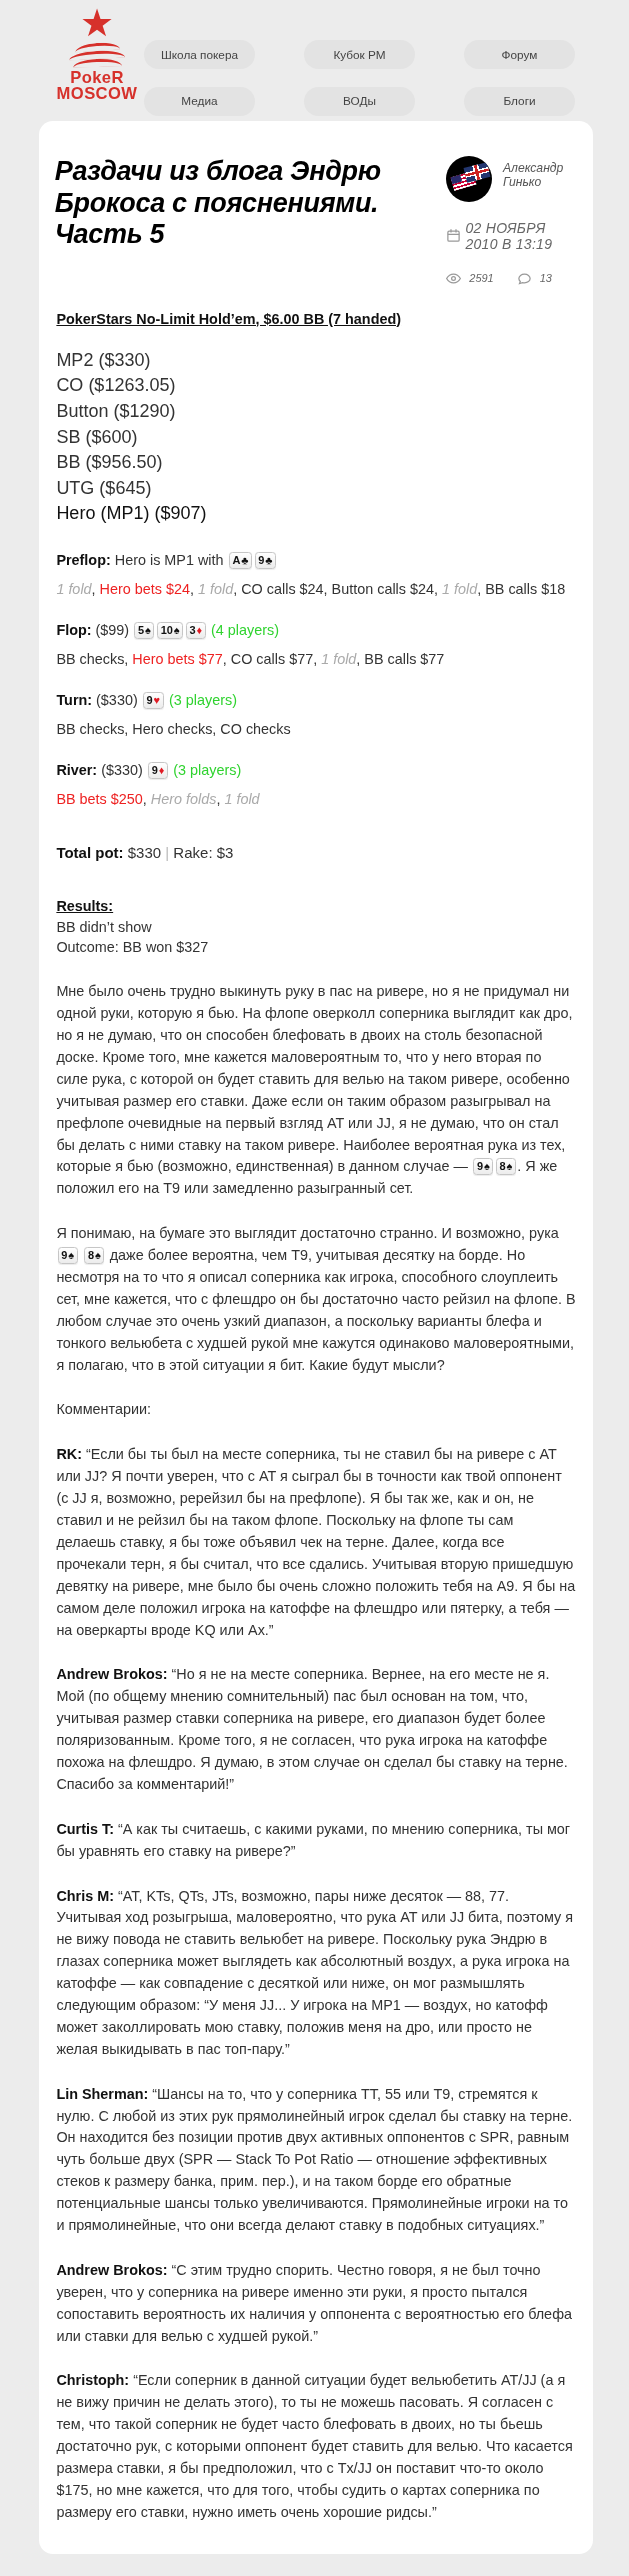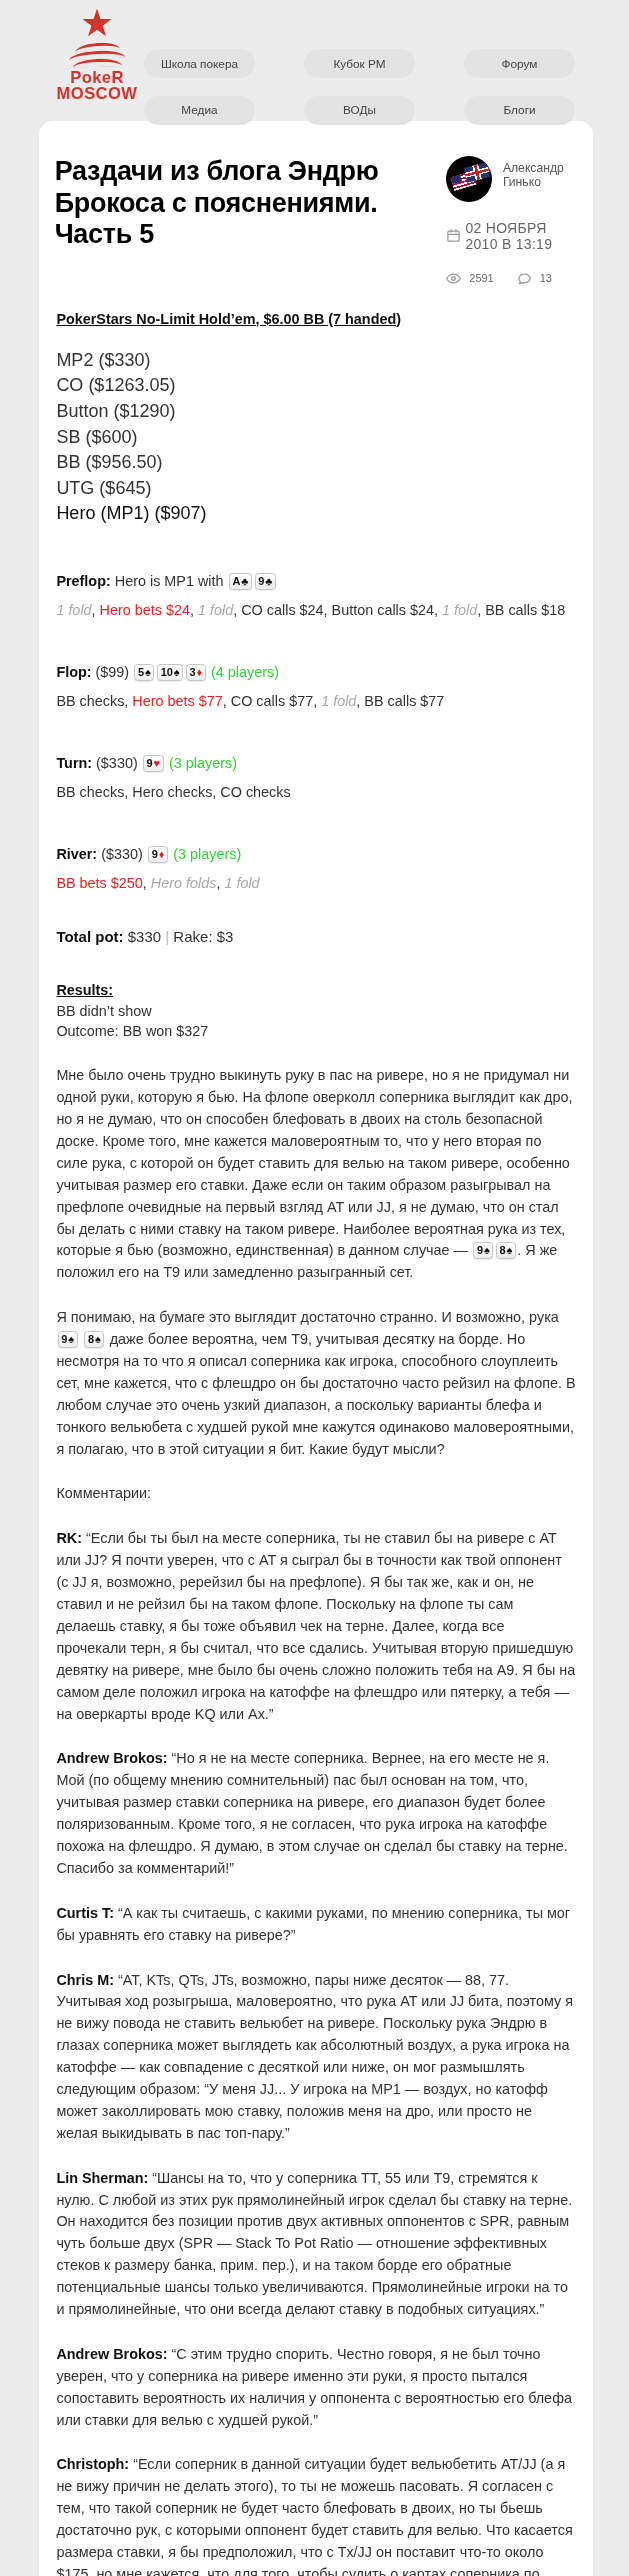--- a/index.html
+++ b/index.html
@@ -9,28 +9,28 @@
   
   .site-header{position:relative;height:121px;}
   .logo{position:absolute;left:48px;top:5.2px;width:98px;text-align:center;color:#d6312b;cursor:pointer;}
   .logo-star{font-size:38px;line-height:.95;color:#d6312b;}
   .logo-arcs{width:61px;margin:1.7px auto 2.6px;}
   .logo-arcs .arc{border-top:3.1px solid #d6312b;border-radius:50% 50% 0 0/100% 100% 0 0;height:5.2px;margin:0 auto;}
   .arc1{width:45px;transform:rotate(-4deg);}
   .arc2{width:56px;transform:rotate(-3deg);}
   .arc3{width:49px;transform:rotate(-2deg);}
   .logo-word{font-weight:bold;font-size:16.6px;line-height:.98;letter-spacing:0.4px;}
-  .nav{position:absolute;left:144px;top:49px;display:grid;grid-template-columns:repeat(3,111px);gap:17.5px 49px;}
+  .nav{position:absolute;left:144px;top:40px;display:grid;grid-template-columns:repeat(3,111px);gap:17.5px 49px;}
   .nav-pill{height:29px;border-radius:15px;background:#e3e3e3;display:flex;align-items:center;justify-content:center;
     font-size:11.8px;color:#444;cursor:pointer;white-space:nowrap;}
 
   
   .card{margin-left:39px;width:554px;background:#fff;border-radius:14px;box-sizing:border-box;
     padding:35px 15.7px 30px 15.7px;}
-  .head-row{display:flex;}
+  .head-row{display:flex;font-style:italic;}
   .page-title{width:390px;font-size:27px;font-weight:900;line-height:1.17;color:#000;letter-spacing:-0.3px;}
   .meta{flex:1;padding-left:1.7px;}
   .meta-author{display:flex;}
   .avatar{width:46px;height:46px;border-radius:50%;background:#000;position:relative;overflow:hidden;flex:0 0 46px;}
   .flag-us{position:absolute;left:5.2px;top:17.5px;width:23px;height:14px;transform:rotate(-16deg);
     background:repeating-linear-gradient(to bottom,#c03 0 1.7px,#fff 1.7px 3.5px);}
   .flag-us:before{content:"";position:absolute;left:0;top:0;width:9.6px;height:7px;background:#2a2a6a;}
   .flag-uk{position:absolute;right:3.5px;top:8.7px;width:23.6px;height:15px;transform:rotate(-14deg);
     background-color:#23366f;
     background-image:
@@ -48,21 +48,21 @@
 
   
   .content{padding:0 1.7px;}
   .para{font-size:14.4px;line-height:1.52;color:#333;margin:23px 0 0 0;}
   .intro{margin-top:21px;}
   .bold-line{font-weight:bold;color:#111;text-decoration:underline;}
   .game-header{margin-top:23px;font-size:14.4px;}
   .stacks{margin-top:17.5px;font-size:18px;line-height:1.42;}
   .stack-row{white-space:nowrap;}
   .stack-row.hero{font-weight:normal;color:#111;}
-  .street{margin-top:46px;font-size:14.4px;}
+  .street{margin-top:25px;font-size:14.4px;}
   .action{margin-top:12px;font-size:14.4px;}
   .totalpot{margin-top:37px;font-size:15px;}
   .results{margin-top:35px;font-size:14.4px;line-height:1.45;}
   .seg-b{font-weight:bold;color:#111;}
   .seg-red{color:#ee2222;}
   .seg-fold{color:#aaa;font-style:italic;}
   .seg-green{color:#2fd32f;}
   .seg-pipe{color:#bbb;}
   .pcard{display:inline-block;border:0.9px solid #c6c6c6;border-radius:3.5px;background:linear-gradient(#fff,#ececec);
     padding:0 2.6px;font-size:11px;font-weight:bold;line-height:15px;color:#111;vertical-align:1.3px;margin:0 1.3px;

